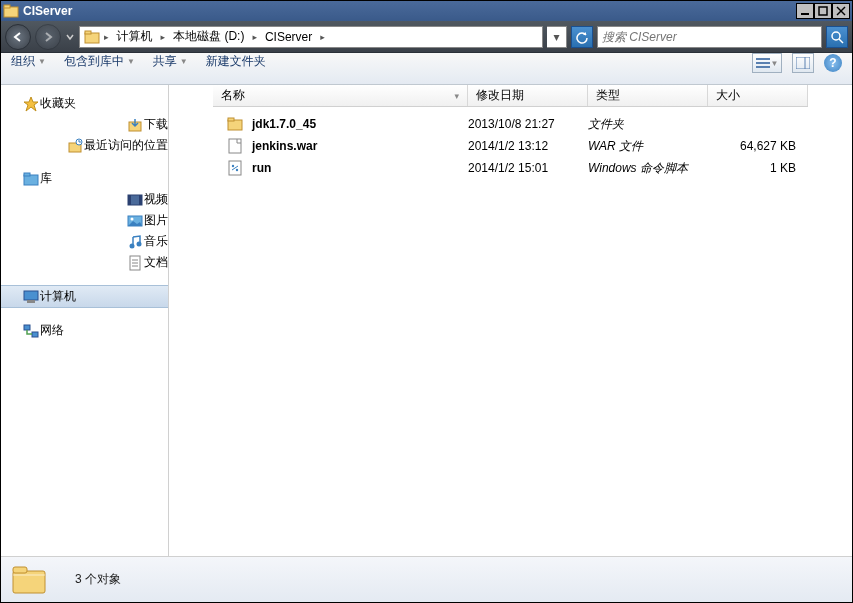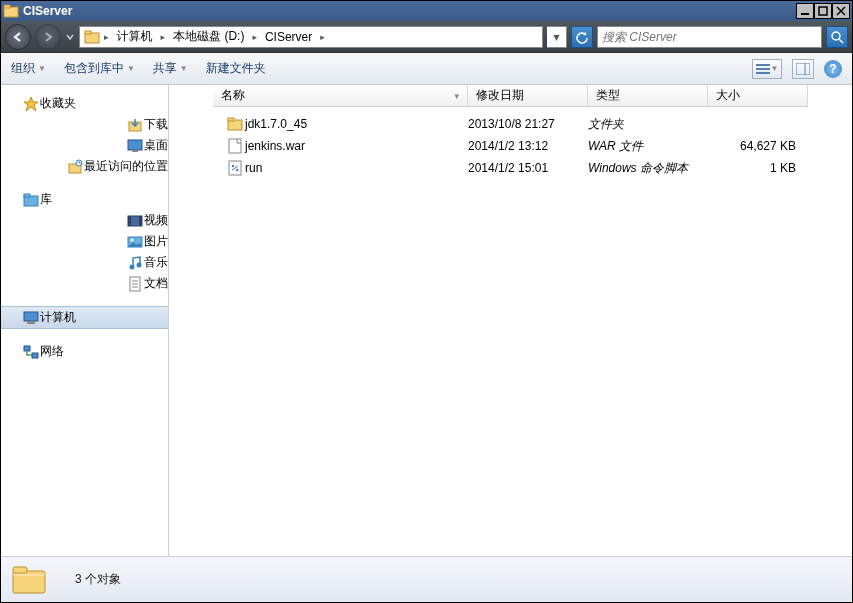--- a/index.html
+++ b/index.html
@@ -15,21 +15,21 @@
 .navround { width: 26px; height: 26px; border-radius: 50%; background: radial-gradient(#6a7480, #3a4048); border: 1px solid #2a3038; display: flex; align-items: center; justify-content: center; color: #fff; cursor: pointer; }
 .navround.dis { opacity: .55; }
 .addr { flex: 1; background: #fff; height: 22px; border: 1px solid #888; display: flex; align-items: center; padding: 0 4px; gap: 4px; }
 .addr .seg { color: #000; padding: 1px 4px; cursor: pointer; }
 .addr .sep { color: #555; font-size: 9px; }
 .addrend { width: 20px; height: 22px; background: #fff; border: 1px solid #888; border-left: 0; display: flex; align-items: center; justify-content: center; color: #555; cursor: pointer; }
 .refresh { width: 22px; height: 22px; background: linear-gradient(#4a90d0, #2a70b0); border: 1px solid #1a5090; display: flex; align-items: center; justify-content: center; color: #fff; cursor: pointer; }
 .search { width: 225px; height: 22px; background: #fff; border: 1px solid #888; display: flex; align-items: center; padding: 0 4px; color: #ec4899; font-style: italic; }
 .searchbtn { width: 22px; height: 22px; background: linear-gradient(#4a90d0, #2a70b0); border: 1px solid #1a5090; display: flex; align-items: center; justify-content: center; cursor: pointer; }
 
-.toolbar { background: linear-gradient(#f8f8f8, #e4eaf2); height: 32px; border-bottom: 1px solid #c0c8d0; display: flex; align-items: center; padding: 11px 10px; gap: 18px; color: #1a3a6a; }
+.toolbar { background: linear-gradient(#f8f8f8, #e4eaf2); height: 32px; border-bottom: 1px solid #c0c8d0; display: flex; align-items: flex-start; padding: 0 10px; gap: 18px; color: #1a3a6a; }
 .tbitem { display: flex; align-items: center; gap: 3px; cursor: pointer; }
 .tbsep { color: #888; font-size: 8px; }
 .toolbar .right { margin-left: auto; display: flex; gap: 10px; align-items: center; }
 .viewbtn { width: 30px; height: 20px; border: 1px solid #a0b0c0; background: linear-gradient(#fff,#e0e8f0); display: flex; align-items: center; justify-content: center; cursor: pointer; gap: 1px; }
 .helpbtn { width: 18px; height: 18px; border-radius: 50%; background: radial-gradient(#8ac0f0,#3a80c0); color: #fff; display: flex; align-items: center; justify-content: center; font-weight: bold; cursor: pointer; }
 
 .body { flex: 1; display: flex; min-height: 0; }
 .sidebar { width: 168px; border-right: 1px solid #d0d0d0; padding: 8px 0; overflow: auto; }
 .sidegroup { margin-bottom: 12px; }
 .sideitem { display: flex; align-items: center; gap: 1px; padding: 2px 0 2px 22px; cursor: pointer; }
@@ -39,21 +39,21 @@
 
 .main { flex: 1; display: flex; flex-direction: column; align-items: center; }
 .cols { display: flex; border-bottom: 1px solid #d0d0d0; background: linear-gradient(#fff,#f0f0f0); height: 22px; }
 .col { border-right: 1px solid #d8d8d8; padding: 3px 8px; display: flex; align-items: center; gap: 4px; cursor: pointer; }
 .col.name { width: 255px; }
 .col.date { width: 120px; }
 .col.type { width: 120px; }
 .col.size { width: 100px; justify-content: flex-start; }
 .rows { flex: 1; padding: 6px 0; }
 .row { display: flex; align-items: center; height: 22px; padding-left: 14px; cursor: pointer; }
-.row .c1 { width: 241px; display: flex; align-items: center; gap: 2px; }
+.row .c1 { width: 241px; display: flex; align-items: center; gap: 9px; font-weight: bold; }
 .row .c2 { width: 120px; }
 .row .c3 { width: 120px; font-style: italic; }
 .row .c4 { width: 100px; text-align: right; padding-right: 12px; }
 
 .status { height: 46px; border-top: 1px solid #d0d0d0; background: linear-gradient(#f4f6fa,#e4eaf2); display: flex; align-items: center; padding: 0 10px; gap: 28px; font-size: 13px; color: #222; }
 .bigfolder { width: 36px; height: 34px; }
 
 svg { display: block; }
 </style>
 </head>
@@ -179,29 +179,20 @@
           <span>收藏夹</span>
         </div>
       <div class="sideitem sub">
           <span class="ic">
             <svg width="16" height="16">
               <rect x="2" y="5" width="12" height="9" fill="#f5d47a" stroke="#c09030"></rect>
               <path d="M8 2 L8 8 M5 6 L8 9 L11 6" fill="none" stroke="#3a80c0" stroke-width="1.5"></path>
             </svg>
           </span>
           <span>下载</span>
-        </div>
-      <div class="sideitem sub">
-          <span class="ic">
-            <svg width="16" height="16">
-              <rect x="1" y="2" width="14" height="10" fill="#4a90d0" stroke="#2a5090"></rect>
-              <rect x="5" y="12" width="6" height="2" fill="#888"></rect>
-            </svg>
-          </span>
-          <span>桌面</span>
         </div>
       <div class="sideitem sub">
           <span class="ic">
             <svg width="16" height="16">
               <rect x="2" y="5" width="12" height="9" fill="#f5d47a" stroke="#c09030"></rect>
               <circle cx="12" cy="4" r="3" fill="#fff" stroke="#3a80c0"></circle>
               <path d="M12 2 L12 4 L14 4" fill="none" stroke="#3a80c0"></path>
             </svg>
           </span>
           <span>最近访问的位置</span>

